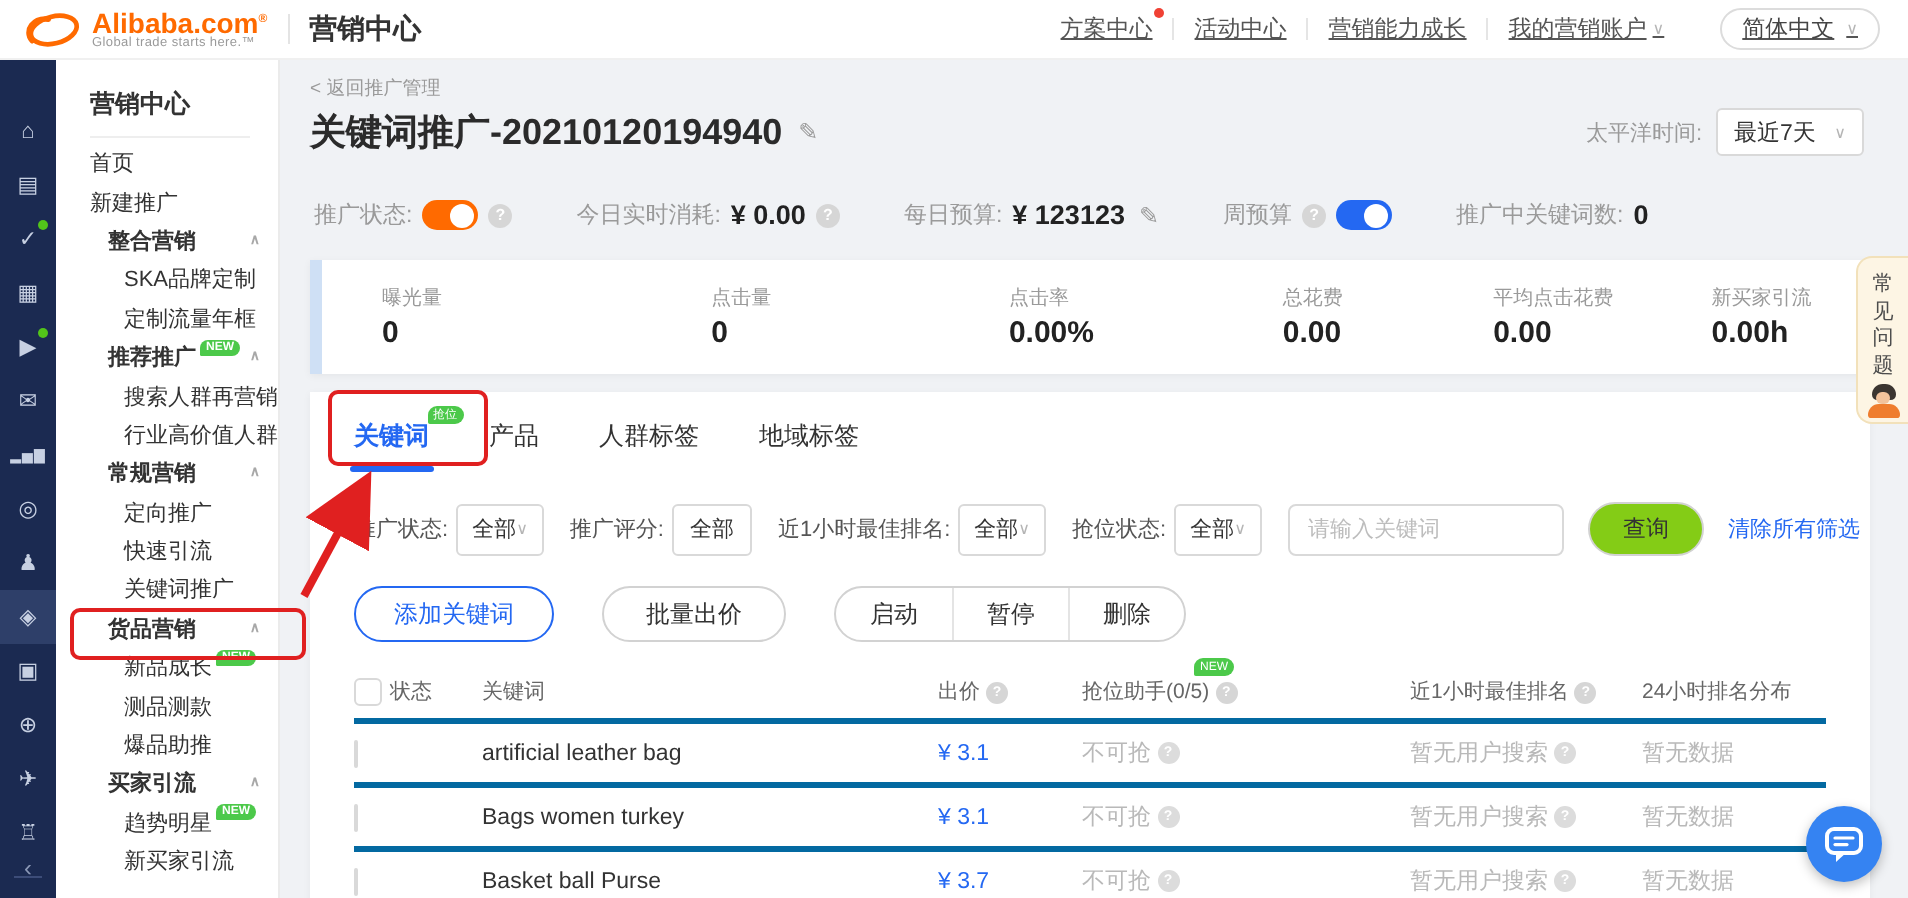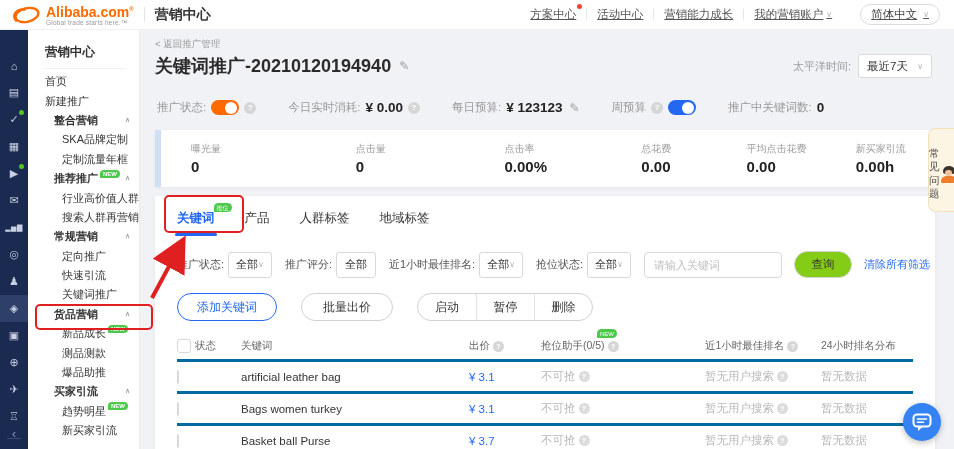--- a/index.html
+++ b/index.html
@@ -125,21 +125,21 @@
   .cb{ width:14px; height:14px; border:1px solid #d9d9d9; border-radius:3px; background:#fff; cursor:pointer; }
   .dot{ width:7px; height:7px; border-radius:50%; background:#52c41a; margin-left:6px; }
   .kw{ color:#333; }
   .bid{ color:#2468f2; }
   .muted{ color:#b9b9b9; display:flex; align-items:center; gap:3px; }
   .help.ghost{ background:#dcdcdc; }
 
   
   .faq{ position:absolute; right:0; top:128px; width:26px; height:84px; background:#fdf5e4;
         border:1px solid #f2e1ba; border-right:none; border-radius:8px 0 0 8px; z-index:30;
-        display:flex; flex-direction:row; align-items:center; padding-top:7px; cursor:pointer; }
+        display:flex; flex-direction:column; align-items:center; padding-top:7px; cursor:pointer; }
   .faq-text{ width:12px; font-size:10.5px; line-height:13.5px; color:#4c4c4c; text-align:center; word-break:break-all; }
   .faq-avatar{ margin-top:2px; width:18px; height:17px; position:relative; }
   .av-hair{ position:absolute; left:3px; top:0; width:12px; height:8px; background:#3b3530; border-radius:6px 6px 3px 3px; }
   .av-face{ position:absolute; left:5.5px; top:4px; width:7px; height:6px; background:#f2c39c; border-radius:3px; }
   .av-body{ position:absolute; left:1px; top:10px; width:16px; height:7px; background:#ef7d2e; border-radius:7px 7px 2px 2px; }
   .chat-fab{ position:absolute; right:13px; bottom:8px; width:38px; height:38px; border-radius:50%;
              background:#3583f2; z-index:30; display:flex; align-items:center; justify-content:center;
              box-shadow:0 2px 6px rgba(0,0,0,.25); cursor:pointer; }
 
   
@@ -235,24 +235,24 @@
       </div>
     <div class="s-item sub">
         <span>定制流量年框</span>
       </div>
     <div class="s-item group">
         <span>推荐推广</span>
         <span class="s-badge">NEW</span>
         <span class="s-chevron">∧</span>
       </div>
     <div class="s-item sub">
+        <span>搜索人群再营销</span>
+      </div>
+    <div class="s-item sub">
         <span>行业高价值人群</span>
-      </div>
-    <div class="s-item sub">
-        <span>搜索人群再营销</span>
       </div>
     <div class="s-item group">
         <span>常规营销</span>
         <span class="s-chevron">∧</span>
       </div>
     <div class="s-item sub">
         <span>定向推广</span>
       </div>
     <div class="s-item sub">
         <span>快速引流</span>

